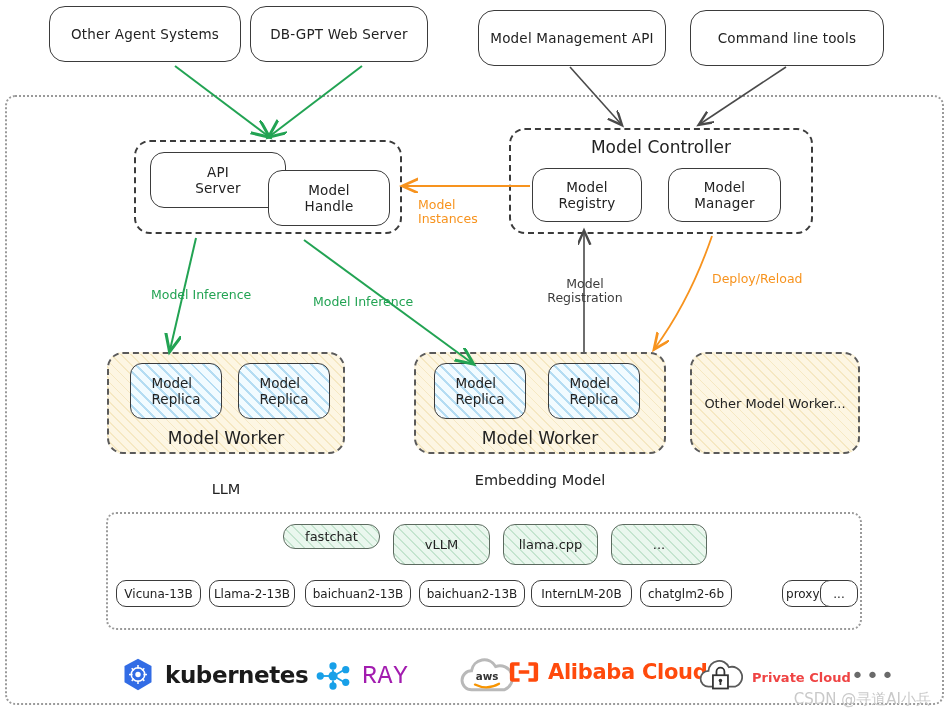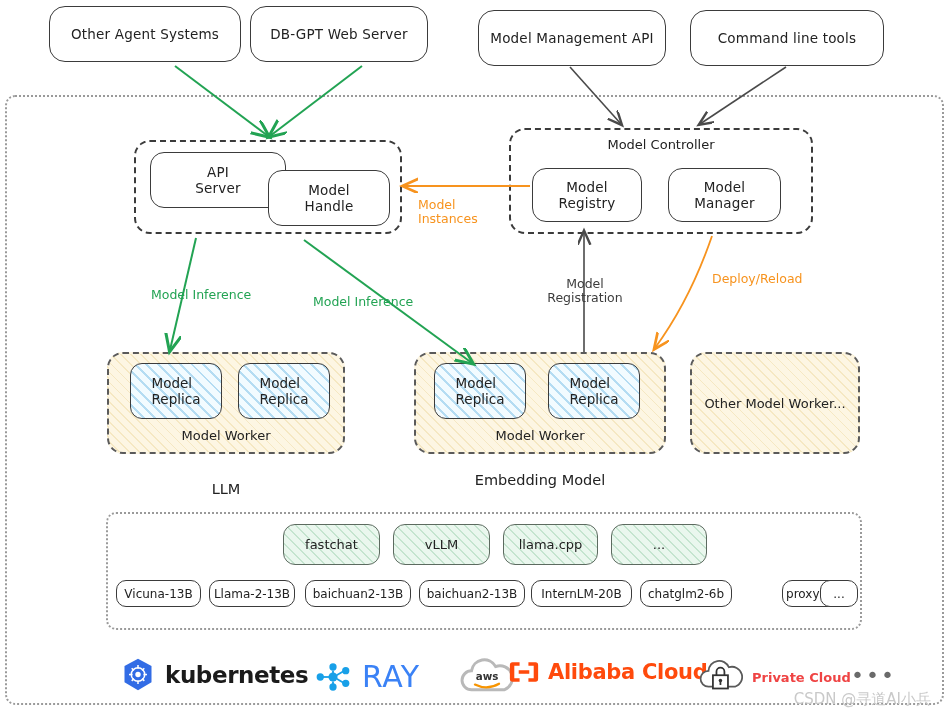--- a/index.html
+++ b/index.html
@@ -24,21 +24,21 @@
   .topbox{border-radius:16px;font-size:13.5px;}
 
   
   .group{
     position:absolute;box-sizing:border-box;
     border:2px dashed #3b3b3b;border-radius:16px;background:transparent;
     z-index:3;
   }
   .group-title{
     position:absolute;width:100%;text-align:center;
-    font-size:13px;color:#222;z-index:7;
+    font-size:17px;color:#222;z-index:7;
   }
 
   
   .outer-frame{
     position:absolute;box-sizing:border-box;
     border:2px dotted #9a9a9a;border-radius:10px;z-index:1;
   }
   .panel-dotted{
     position:absolute;box-sizing:border-box;
     border:2px dotted #9a9a9a;border-radius:10px;background:#fff;z-index:2;
@@ -87,21 +87,21 @@
 
   .caption{position:absolute;font-size:14.5px;color:#222;z-index:7;text-align:center;}
 
   svg.edges{position:absolute;left:0;top:0;width:949px;height:717px;z-index:7;pointer-events:none;}
 
   
   .logos{position:absolute;left:0;top:645px;width:949px;height:62px;z-index:8;}
   .logo{position:absolute;display:flex;align-items:center;gap:9px;}
   .logo-text{font-family:"DejaVu Sans","Liberation Sans",sans-serif;font-weight:bold;}
   .k8s-text{font-size:23px;color:#1b1b1b;letter-spacing:-.4px;}
-  .ray-text{font-size:30px;color:#3b82f6;font-weight:400;letter-spacing:.5px;}
+  .ray-text{font-size:25px;color:#a21caf;font-weight:400;letter-spacing:.5px;font-family:Liberation Mono, monospace;}
   .ali-text{font-size:21px;color:#ff4a0c;letter-spacing:-.3px;}
   .pc-text{font-size:13px;color:#ef4444;font-weight:bold;}
   .dots3{font-size:22px;color:#6a6a6a;letter-spacing:2px;line-height:.6;}
   .watermark{
     position:absolute;right:18px;top:690px;font-size:15px;color:#c9c9c9;
     z-index:9;font-family:"DejaVu Sans","Liberation Sans",sans-serif;
   }
 </style>
 </head>
 <body>
@@ -168,21 +168,21 @@
   </div>
   <div class="group-title" style="left:414px;top:428px;width:252px;z-index:7;">Model Worker</div>
   <div class="caption" style="left:414px;top:472px;width:252px;">Embedding Model</div>
 
   <div class="worker" style="left:690px;top:352px;width:170px;height:102px;display:flex;align-items:center;justify-content:center;">
     <span style="font-size:13px;color:#222;">Other Model Worker...</span>
   </div>
 
   <div class="panel-dotted" style="left:106px;top:512px;width:756px;height:118px;"></div>
 
-  <div class="fw" style="left:283px;top:524px;width:97px;height:41px;">fastchat</div>
+  <div class="fw" style="left:283px;top:524px;width:97px;height:25px;">fastchat</div>
   <div class="fw" style="left:393px;top:524px;width:97px;height:41px;">vLLM</div>
   <div class="fw" style="left:503px;top:524px;width:95px;height:41px;">llama.cpp</div>
   <div class="fw" style="left:611px;top:524px;width:96px;height:41px;">...</div>
 
   <div class="chip" style="left:116px;top:580px;width:85px;height:27px;">Vicuna-13B</div>
   <div class="chip" style="left:209px;top:580px;width:86px;height:27px;">Llama-2-13B</div>
   <div class="chip" style="left:305px;top:580px;width:106px;height:27px;">baichuan2-13B</div>
   <div class="chip" style="left:419px;top:580px;width:106px;height:27px;">baichuan2-13B</div>
   <div class="chip" style="left:531px;top:580px;width:101px;height:27px;">InternLM-20B</div>
   <div class="chip" style="left:640px;top:580px;width:92px;height:27px;">chatglm2-6b</div>

